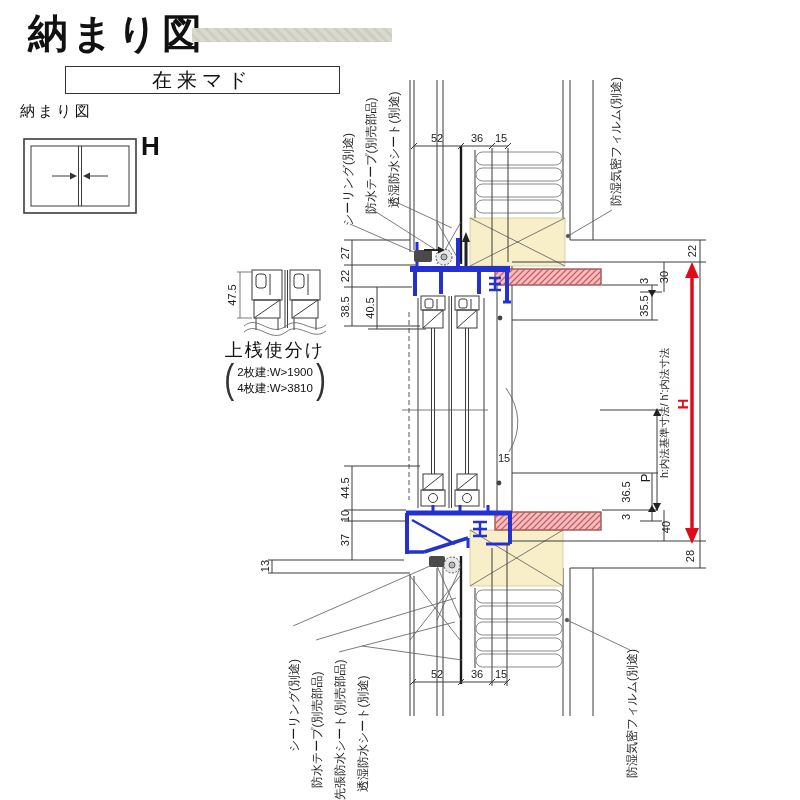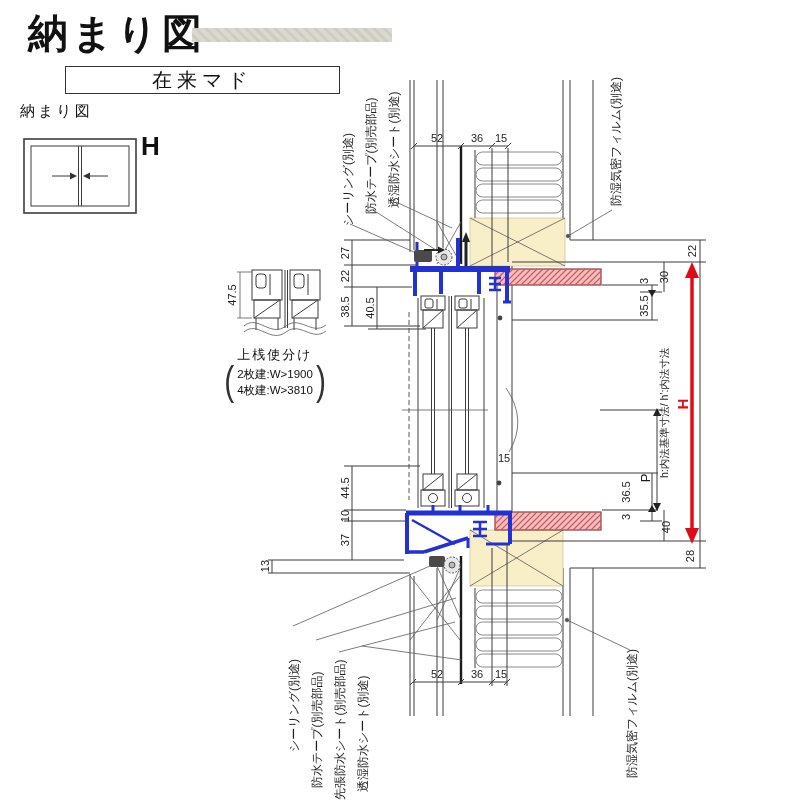--- a/index.html
+++ b/index.html
@@ -7,21 +7,21 @@
   #stage{position:relative;width:800px;height:800px;background:#fff;}
   .abs{position:absolute;}
   #title{left:28px;top:6px;font-size:40px;font-weight:800;letter-spacing:4px;}
   #titlebar{left:192px;top:28px;width:200px;height:14px;
     background:repeating-linear-gradient(45deg,var(--bar-gray) 0 4px,#cdcdc2 4px 7px);}
   #typebox{left:65px;top:66px;width:273px;height:26px;border:1.2px solid #333;
     display:flex;align-items:center;justify-content:center;font-size:20px;letter-spacing:5px;}
   #sectionlabel{left:20px;top:102px;font-size:15px;letter-spacing:3px;}
   #hsymbol{left:141px;top:131px;font-size:26px;font-weight:600;}
   #railnote{left:205px;top:338px;width:140px;text-align:center;}
-  #railnote .t{font-size:13px;letter-spacing:2px;margin-top:8px;}
+  #railnote .t{font-size:18px;letter-spacing:2px;}
   #railnote .row{display:flex;align-items:center;justify-content:center;margin-top:1px;}
   #railnote .paren{font-size:30px;font-weight:100;color:#333;transform:scaleY(1.35);padding:0 3px;}
   #railnote .opts{font-size:11.5px;line-height:16px;text-align:right;}
   svg{position:absolute;left:0;top:0;}
   .ln{stroke:var(--line);stroke-width:1;fill:none;}
   .lt{stroke:#5a5a5a;stroke-width:.8;fill:none;}
   .thick{stroke:#1a1a1a;stroke-width:2.4;fill:none;}
   .dash{stroke:#444;stroke-width:.9;stroke-dasharray:5 3;fill:none;}
   .blue{stroke:var(--frame-blue);fill:none;}
   .wood{fill:var(--wood-fill);stroke:#b5ab72;stroke-width:.5;}

